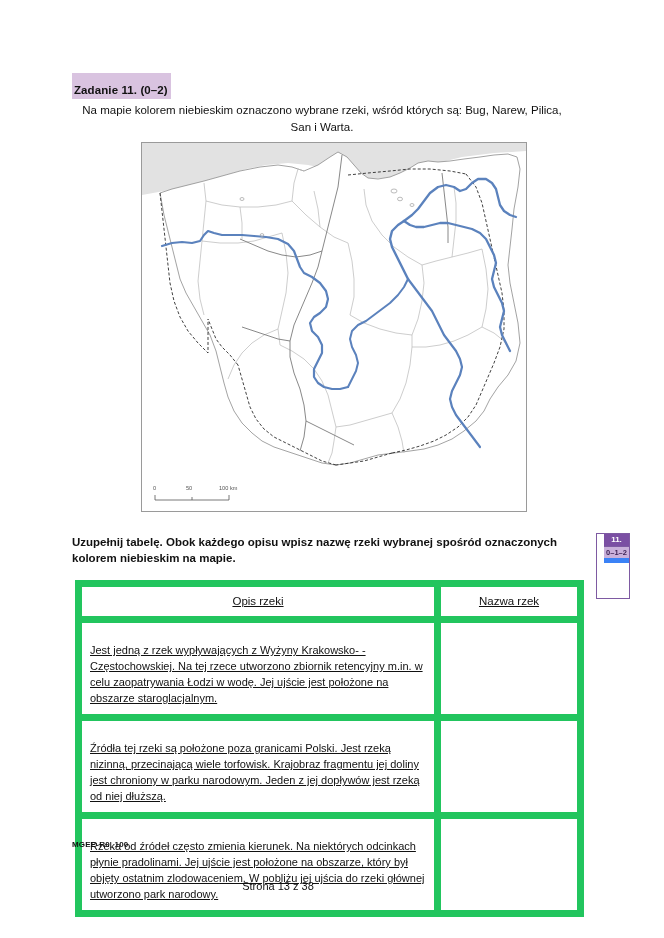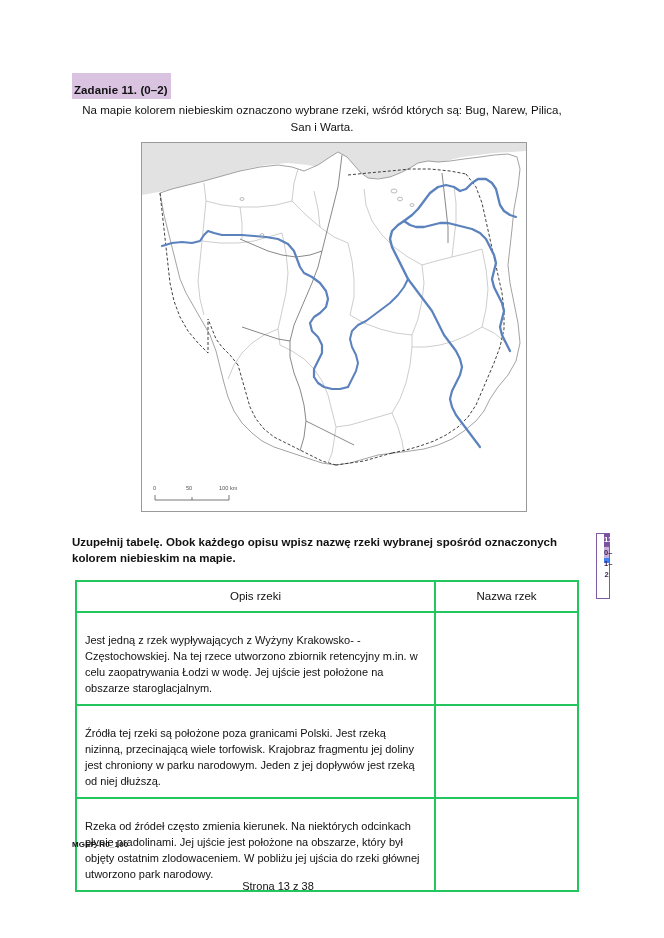--- a/index.html
+++ b/index.html
@@ -96,21 +96,21 @@
     font-size: 11.5px;
     line-height: 16px;
     color: #111;
   }
 
   
   .score-box {
     position: absolute;
     left: 596px;
     top: 533px;
-    width: 14px;
+    width: 34px;
     border: 1px solid #7e5aa2;
     box-sizing: border-box;
     padding-left: 7px;
   }
   .score-num {
     background: #7b4fa3;
     color: #ffffff;
     font-size: 8px;
     font-weight: bold;
     text-align: center;
@@ -139,23 +139,24 @@
     left: 75px;
     top: 580px;
     width: 502px;
     border-collapse: collapse;
     table-layout: fixed;
     font-size: 11px;
     color: #111;
   }
   .answers-table th,
   .answers-table td {
-    border: 2px solid #22c55e;
+    border: 7px solid #22c55e;
     vertical-align: top;
     box-sizing: border-box;
+    text-decoration: underline;
   }
   .answers-table th {
     font-weight: normal;
     text-align: center;
     padding: 8px 4px 9px 4px;
     font-size: 11.5px;
   }
   .col-desc { width: 359px; }
   .col-name { width: 143px; }
 

